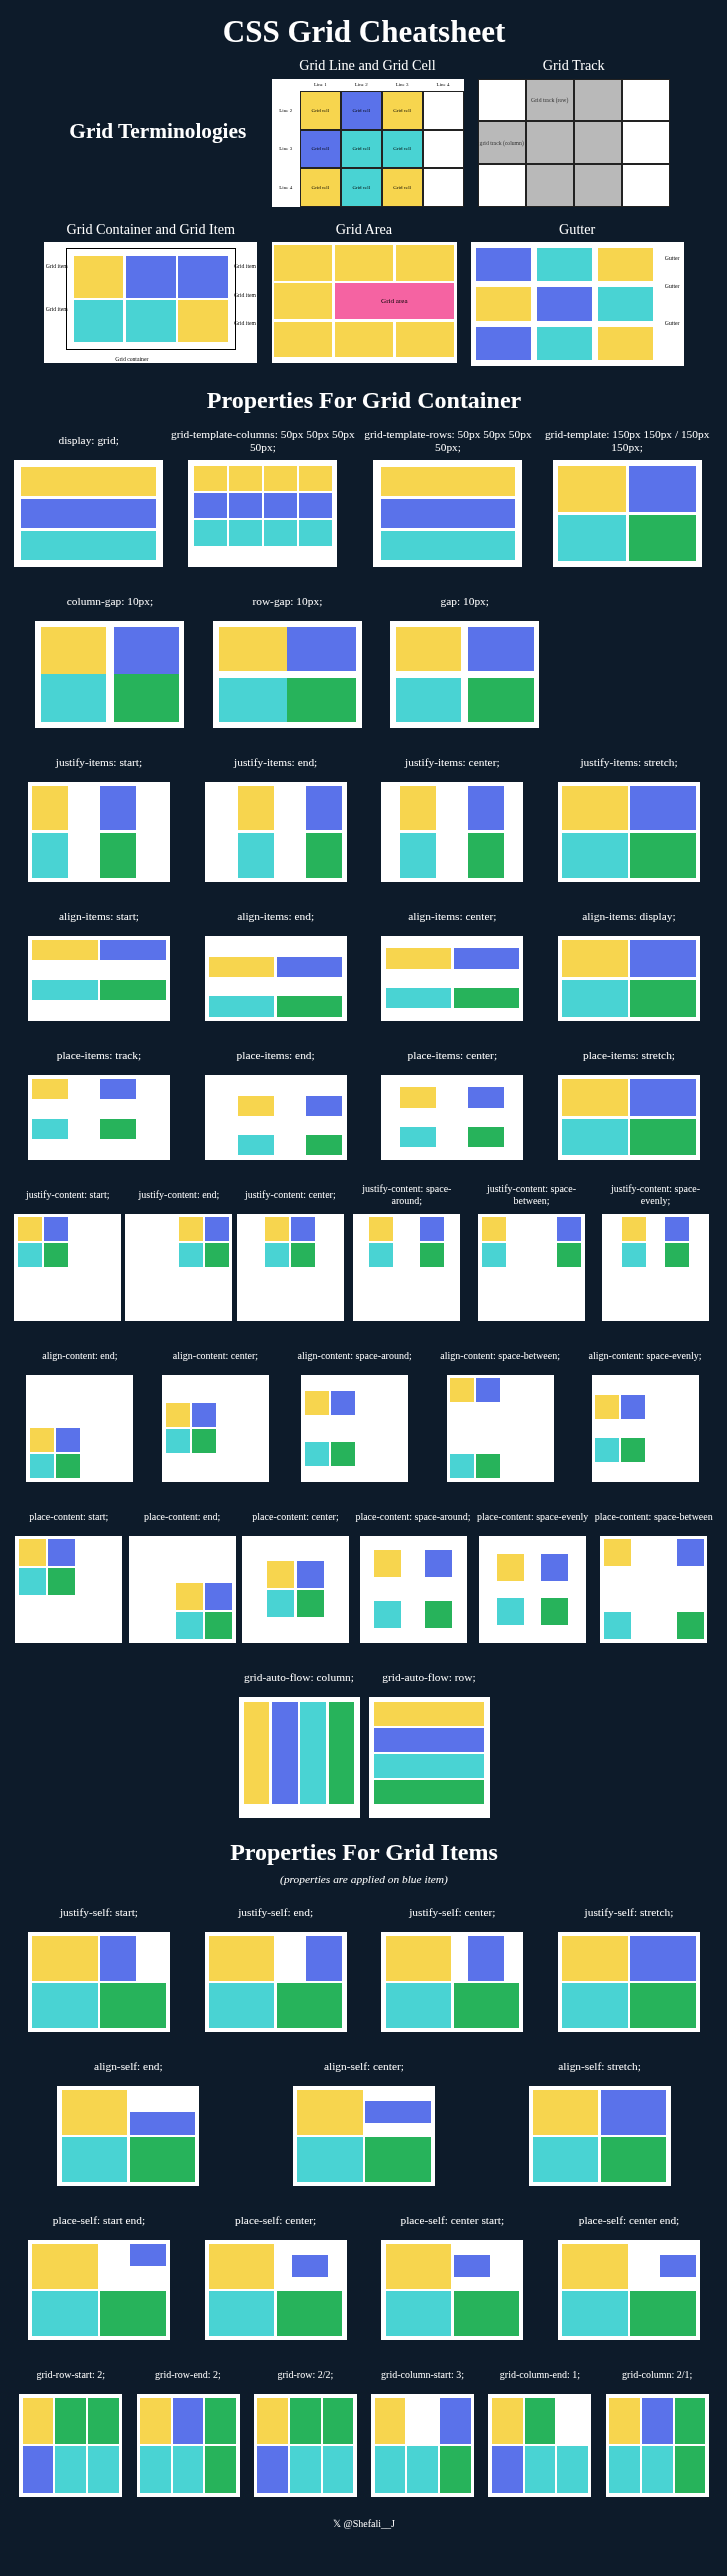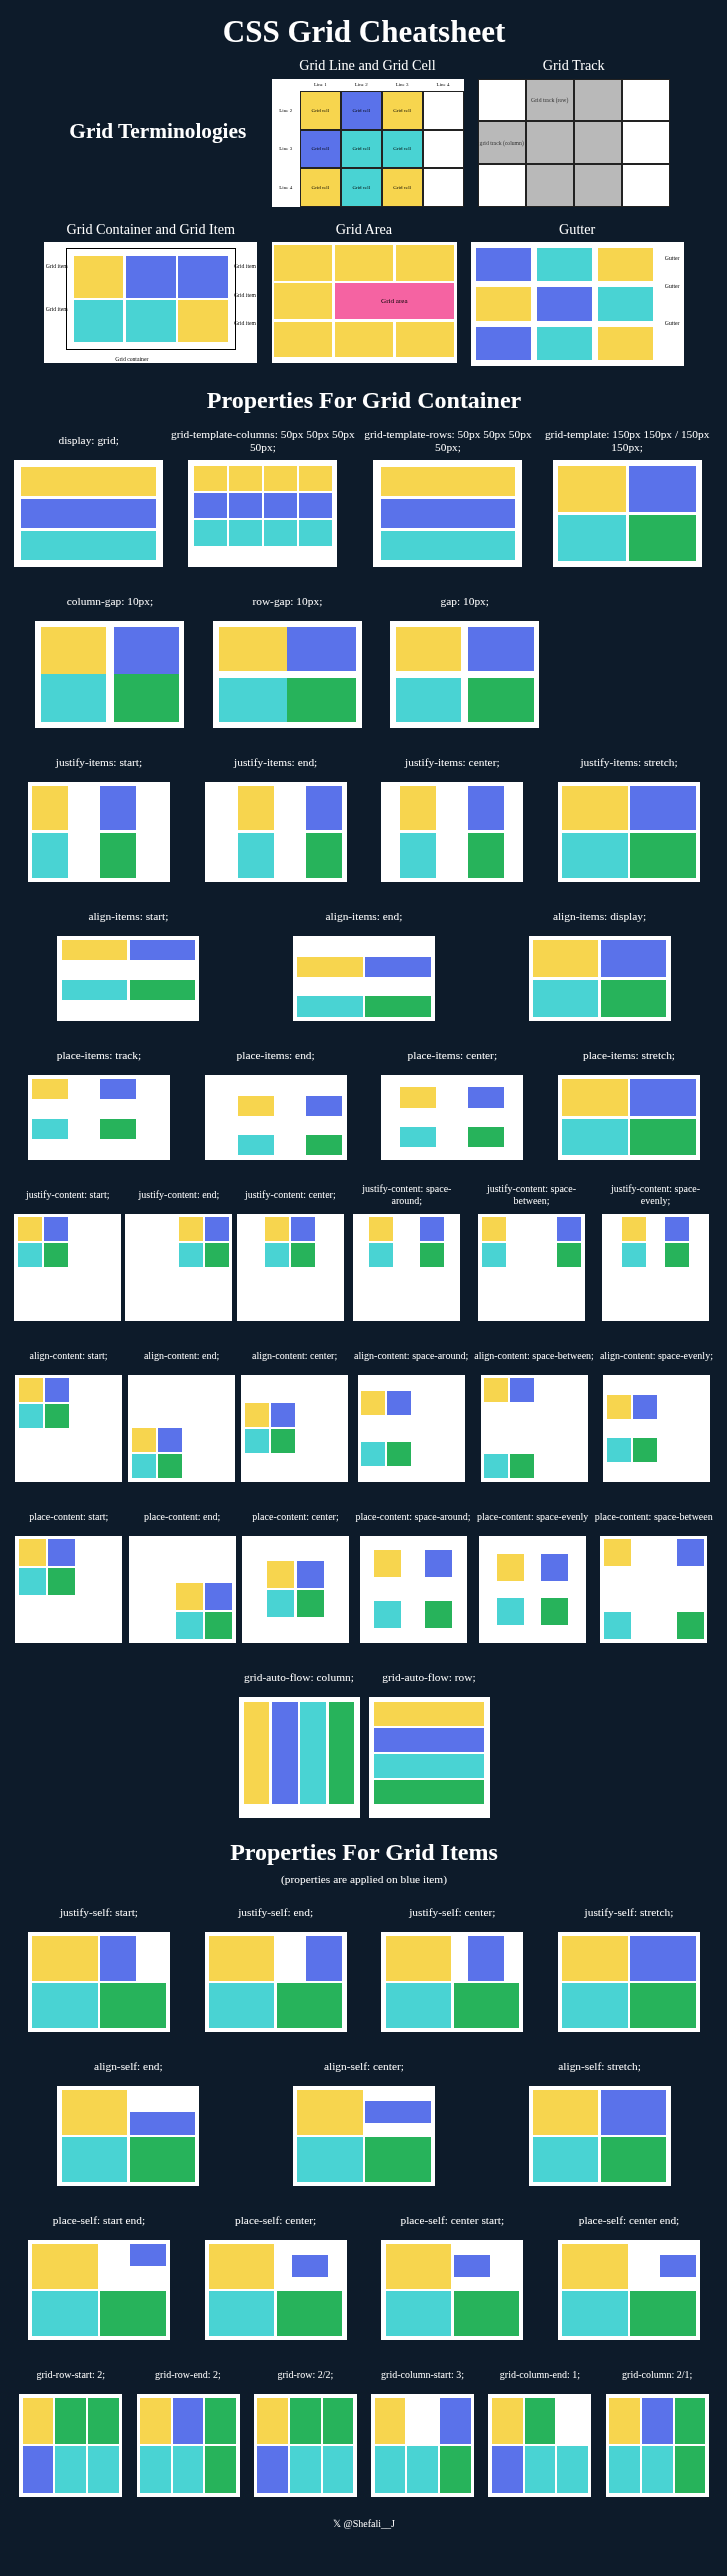--- a/index.html
+++ b/index.html
@@ -6,21 +6,21 @@
     html, body { width: 728px; }
     body {
       background: #0d1b2a;
       color: #fff;
       font-family: Georgia, "Times New Roman", serif;
       padding: 14.2px 14.2px 28.4px 14.2px;
     }
 
     h1.main-title { text-align: center; font-size: 31px; font-weight: bold; margin-bottom: 7.1px; }
     h2.section-title { text-align: center; font-size: 24px; font-weight: bold; margin: 21.3px 0 7.1px 0; }
-    .subnote { text-align: center; font-size: 11.4px; margin-bottom: 14.2px; }
+    .subnote { text-align: center; font-size: 11.4px; margin-bottom: 14.2px; font-style: italic; }
 
     
     .term-row { display: flex; gap: 14.2px; justify-content: center; margin-bottom: 14.2px; }
     .term-col { display: flex; flex-direction: column; align-items: center; gap: 4.3px; }
     .term-label { font-size: 14.2px; text-align: center; }
     .term-big-label { font-size: 21.3px; text-align: center; line-height: 1.2; font-weight: bold; }
 
     .figure-box { background: #fff; }
 
     
@@ -326,20 +326,29 @@
   <div class="prop-card">
       <div class="caption">align-items: end;</div>
     <div class="example-box ex-mdh" style="grid-template-columns:1fr 1fr;grid-template-rows:1fr 1fr;align-items:end;padding:4.3px;gap:2.8px;">
       <div class="yellow" style="height:55%;width:100%"></div>
         <div class="blue" style="height:55%;width:100%"></div>
         <div class="teal" style="height:55%;width:100%"></div>
         <div class="green" style="height:55%;width:100%"></div>
     </div>
     </div>
   <div class="prop-card">
+      <div class="caption">align-items: center;</div>
+    <div class="example-box ex-mdh" style="grid-template-columns:1fr 1fr;grid-template-rows:1fr 1fr;align-items:center;padding:4.3px;gap:2.8px;">
+      <div class="yellow" style="height:55%;width:100%"></div>
+        <div class="blue" style="height:55%;width:100%"></div>
+        <div class="teal" style="height:55%;width:100%"></div>
+        <div class="green" style="height:55%;width:100%"></div>
+    </div>
+    </div>
+  <div class="prop-card">
       <div class="caption">align-items: display;</div>
     <div class="example-box ex-mdh" style="grid-template-columns:1fr 1fr;grid-template-rows:1fr 1fr;padding:4.3px;gap:2.8px;">
       <div class="yellow"></div>
         <div class="blue"></div>
         <div class="teal"></div>
         <div class="green"></div>
     </div>
     </div>
 </div>
 
@@ -434,29 +443,20 @@
       <div class="yellow"></div>
         <div class="blue"></div>
         <div class="teal"></div>
         <div class="green"></div>
       </div>
     </div>
 </div>
 
 <div class="row6">
   <div class="prop-card">
-      <div class="caption small">align-content: start;</div>
-    <div class="example-box ex-sm" style="grid-template-columns:24px 24px;grid-template-rows:24px 24px;align-content:start;gap:2.1px;padding:3.6px;">
-      <div class="yellow"></div>
-        <div class="blue"></div>
-        <div class="teal"></div>
-        <div class="green"></div>
-      </div>
-    </div>
-  <div class="prop-card">
       <div class="caption small">align-content: end;</div>
     <div class="example-box ex-sm" style="grid-template-columns:24px 24px;grid-template-rows:24px 24px;align-content:end;gap:2.1px;padding:3.6px;">
       <div class="yellow"></div>
         <div class="blue"></div>
         <div class="teal"></div>
         <div class="green"></div>
       </div>
     </div>
   <div class="prop-card">
       <div class="caption small">align-content: center;</div>

